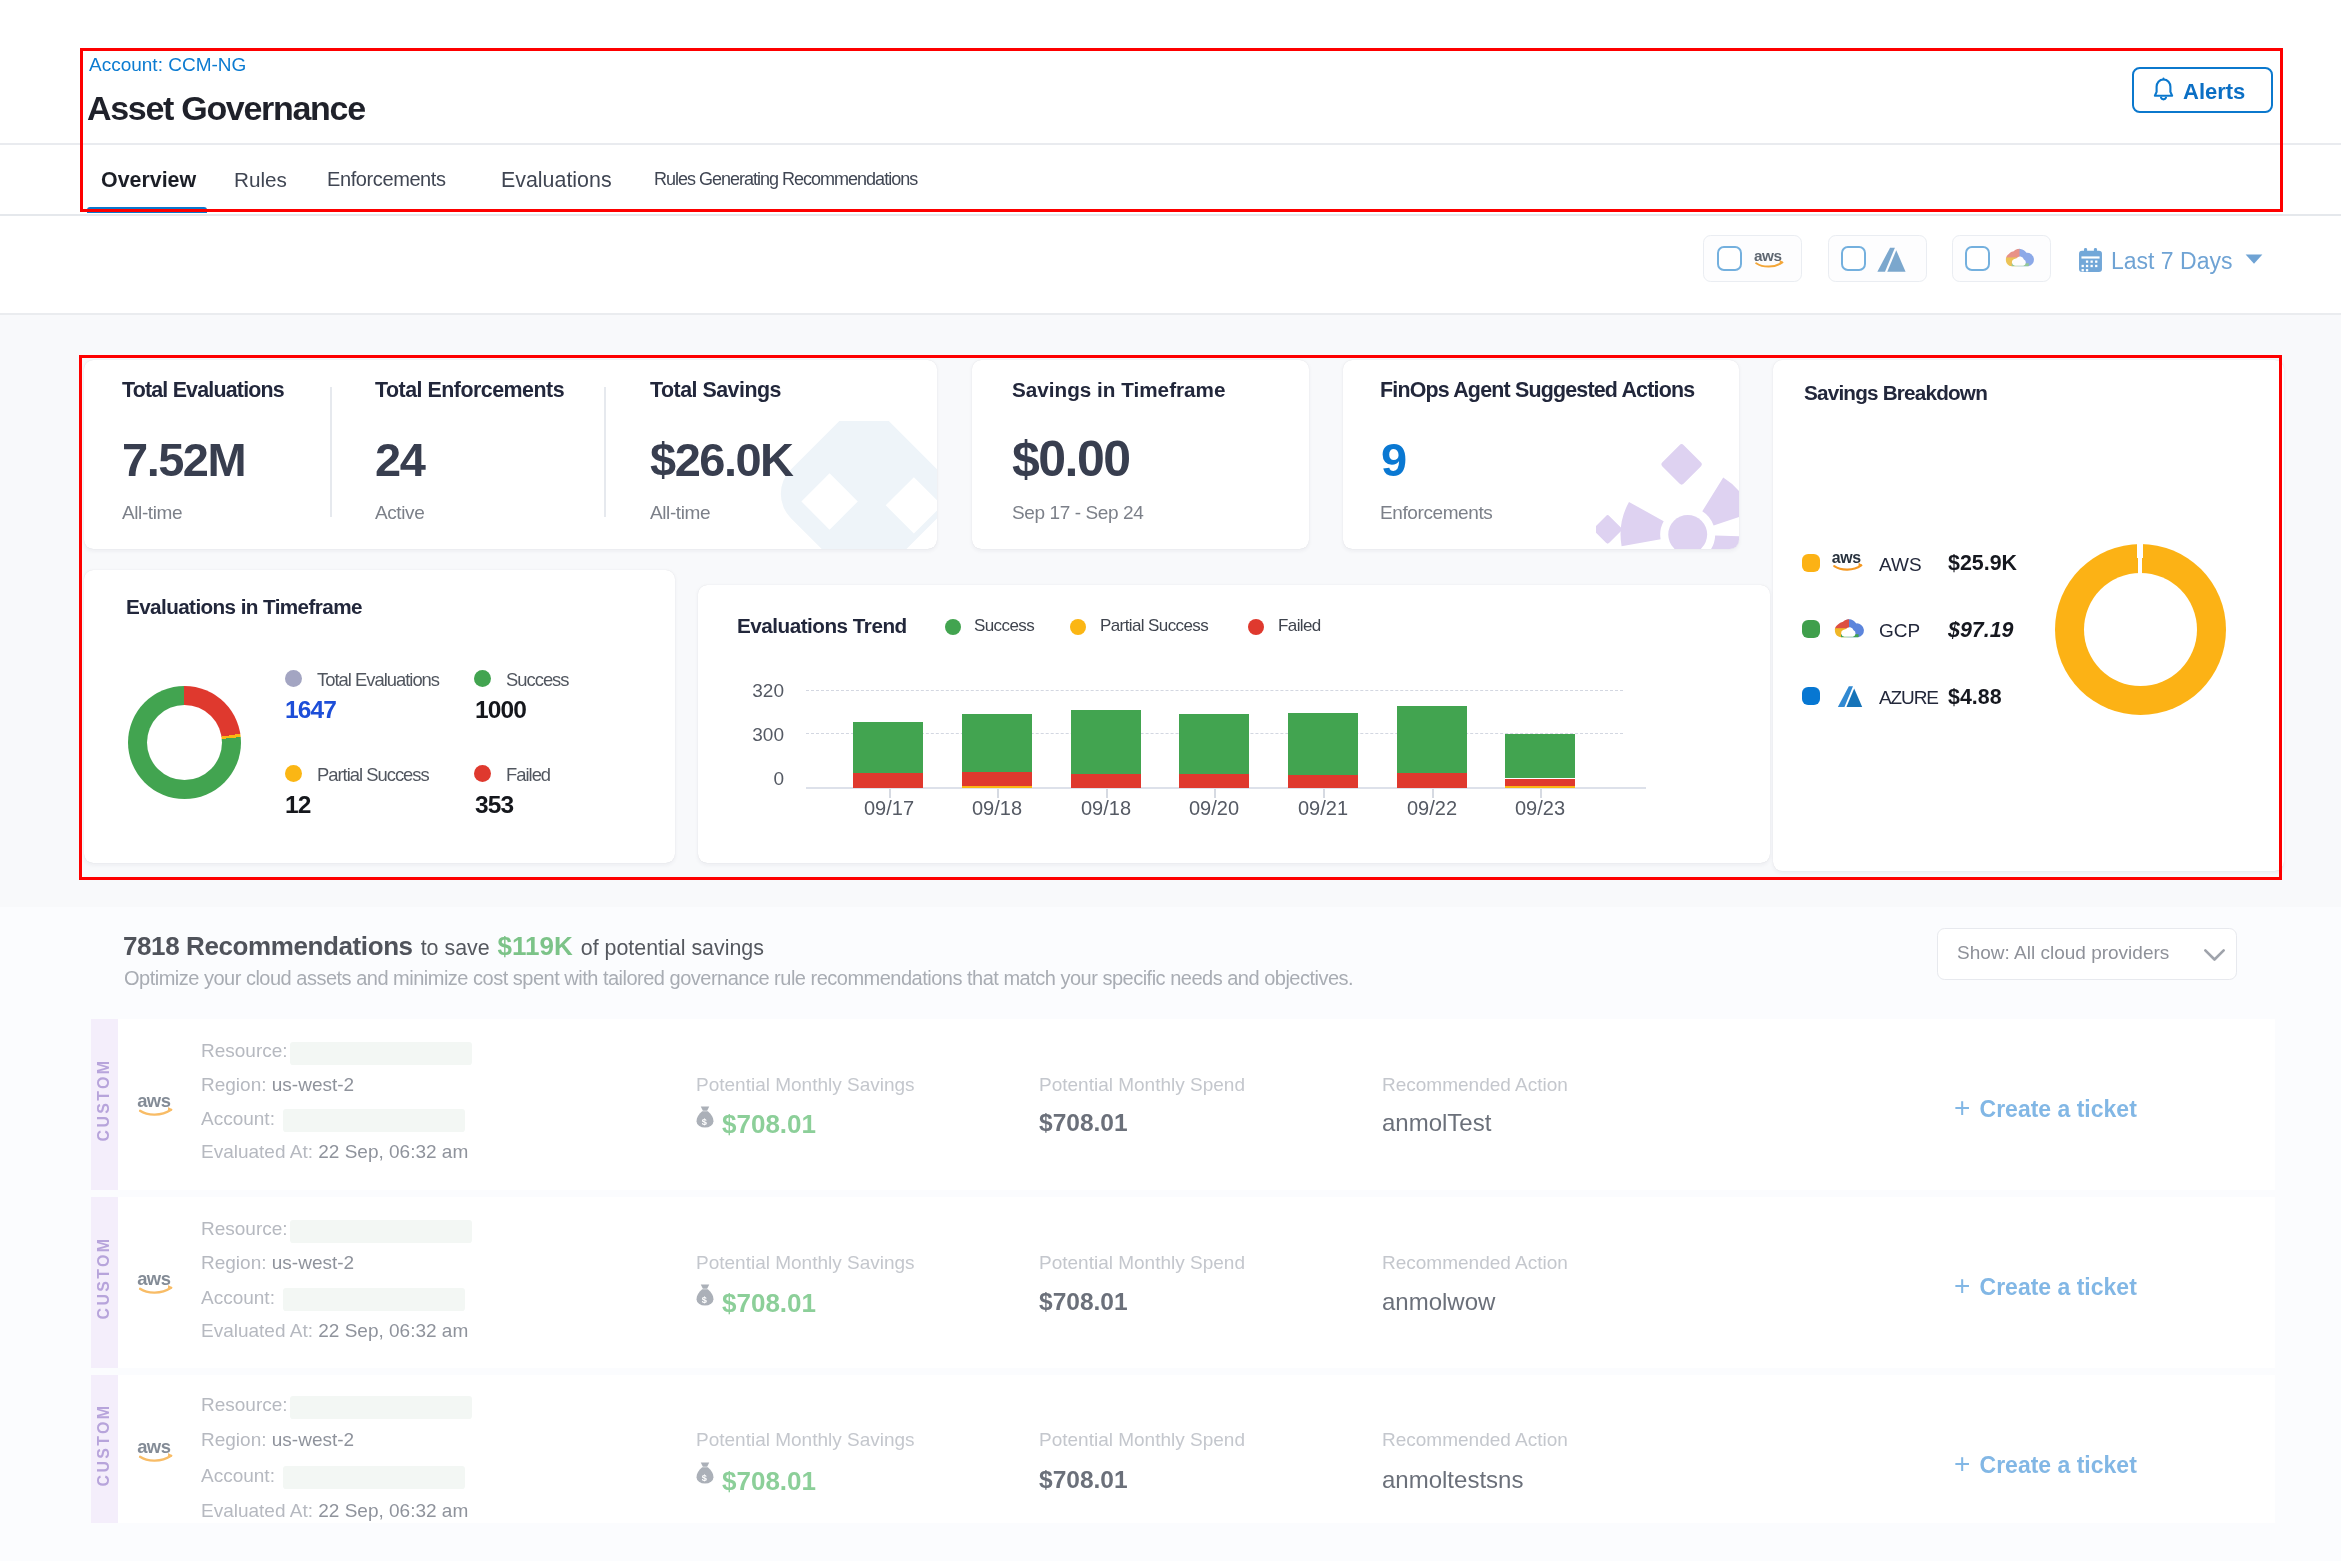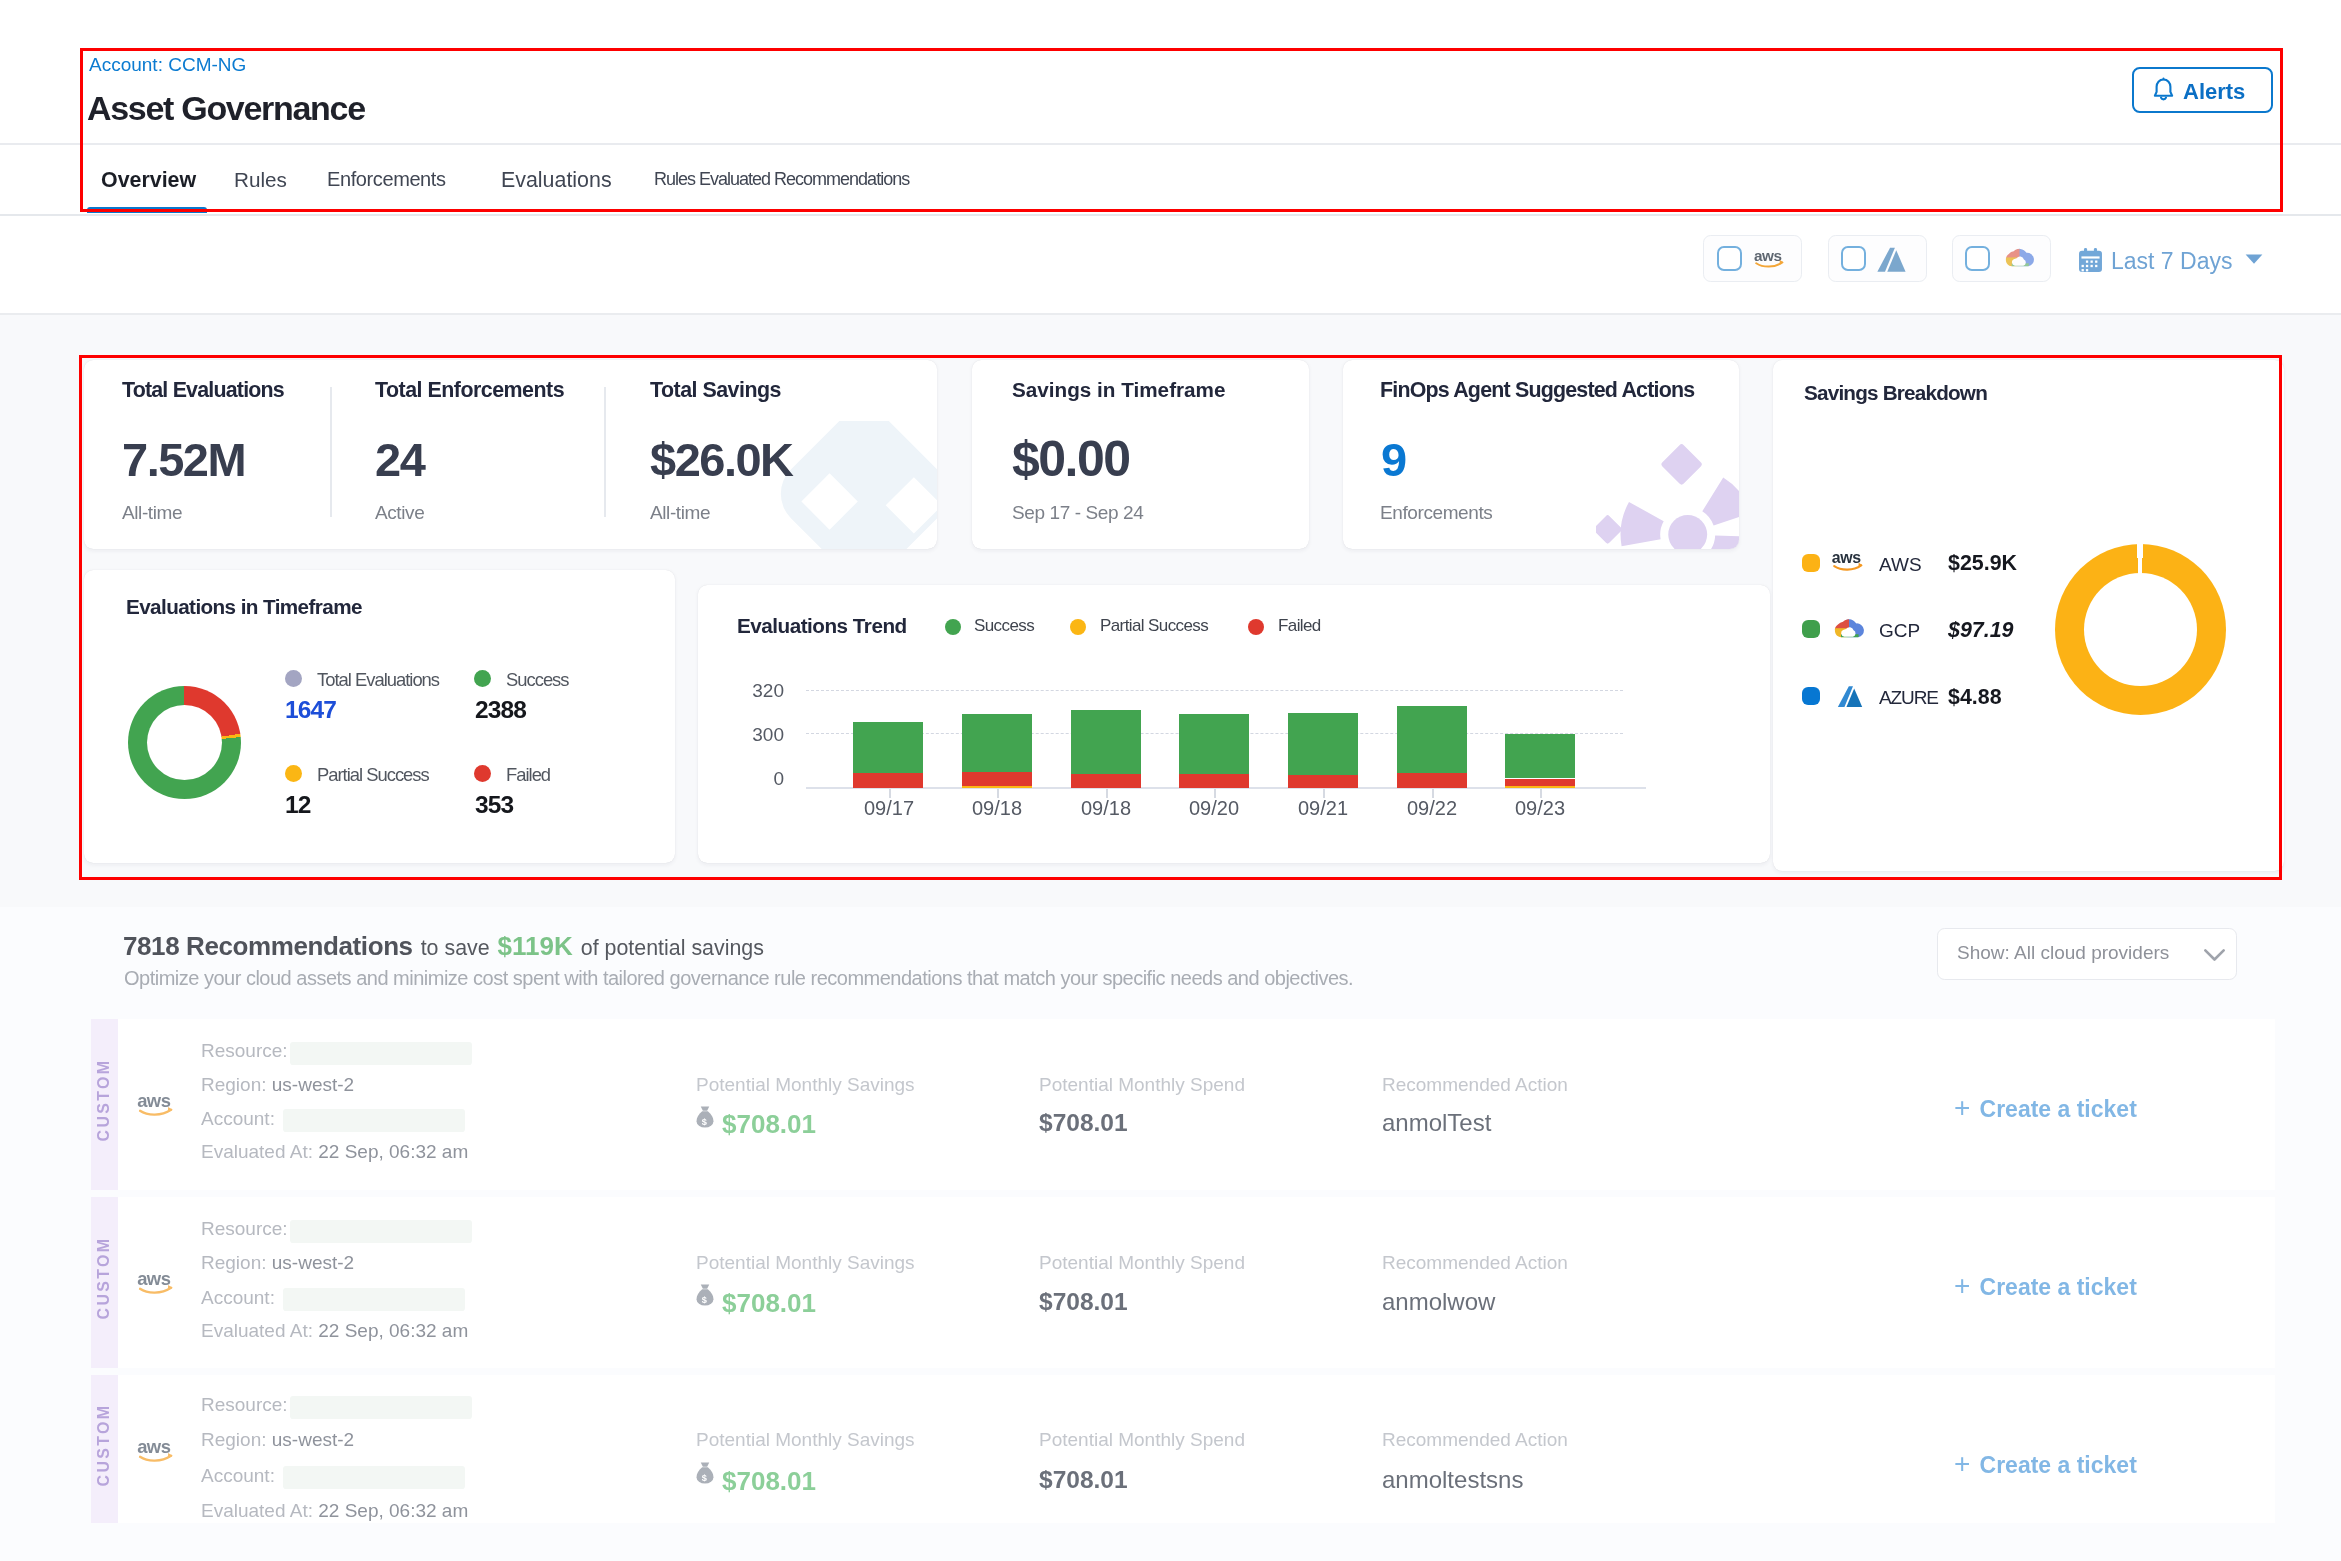--- a/index.html
+++ b/index.html
@@ -33,21 +33,21 @@
 <div class="abs" style="left:0;top:214px;width:2342px;height:1.5px;background:#e5e8ec;"></div>
 <div class="abs" style="left:0;top:313px;width:2342px;height:1.5px;background:#eaecef;"></div>
 
 <div class="abs" style="left:89px;top:54px;font-size:19px;color:#0b7bd1;">Account: CCM-NG</div>
 <div class="abs" style="left:87px;top:89px;font-size:34px;font-weight:bold;letter-spacing:-1.3px;color:#1f212a;">Asset Governance</div>
 
 <div class="abs" style="left:101px;top:168px;font-size:21.4px;font-weight:bold;color:#1b1e26;">Overview</div>
 <div class="abs" style="left:234px;top:168px;font-size:20.7px;color:#404653;">Rules</div>
 <div class="abs" style="left:327px;top:168px;font-size:20px;letter-spacing:-0.4px;color:#404653;">Enforcements</div>
 <div class="abs" style="left:501px;top:168px;font-size:21.4px;color:#404653;">Evaluations</div>
-<div class="abs" style="left:654px;top:169px;font-size:18px;letter-spacing:-1px;color:#404653;">Rules Evaluated Recommendations</div>
+<div class="abs" style="left:654px;top:169px;font-size:18px;letter-spacing:-1px;color:#404653;">Rules Generating Recommendations</div>
 <div class="abs" style="left:87px;top:207px;width:120px;height:6.1px;background:#0b78cd;border-radius:3.1px 3.1px 0 0;"></div>
 
 <div class="abs" style="left:2132px;top:67px;width:141px;height:46px;border:2.3px solid #0b78cd;border-radius:7.7px;"></div>
 <svg class="abs" style="left:2152px;top:77px;" width="23" height="26" viewBox="0 0 24 27">
   <path d="M12 2.6 C7.6 2.6 4.8 6 4.8 10.2 L4.8 15.5 L3 19.5 L21 19.5 L19.2 15.5 L19.2 10.2 C19.2 6 16.4 2.6 12 2.6 Z" fill="none" stroke="#0b78cd" stroke-width="2.2" stroke-linejoin="round"></path>
   <path d="M9.4 21.5 A 2.8 2.8 0 0 0 14.6 21.5" fill="none" stroke="#0b78cd" stroke-width="2.2" stroke-linecap="round"></path>
   <rect x="11" y="0.4" width="2" height="3" rx="1" fill="#0b78cd"></rect>
 </svg>
 <div class="abs" style="left:2183px;top:79px;font-size:22px;font-weight:bold;color:#0b6fc4;">Alerts</div>
 
@@ -193,21 +193,21 @@
 <div class="card" style="left:84px;top:570px;width:591px;height:293px;">
   <div class="abs ctitle" style="left:42px;top:25px;letter-spacing:-0.6px;">Evaluations in Timeframe</div>
   <div class="abs" style="left:44px;top:116px;width:113px;height:113px;border-radius:50%;background:conic-gradient(#df392e 0deg 81deg, #fbb614 81deg 84.5deg, #42a450 84.5deg 360deg);"></div>
   <div class="abs" style="left:63px;top:135px;width:75px;height:75px;border-radius:50%;background:#fff;"></div>
 
   <div class="abs" style="left:201px;top:100px;width:17px;height:17px;border-radius:50%;background:#a3a5c2;"></div>
   <div class="abs" style="left:233px;top:99px;font-size:18.4px;letter-spacing:-1px;color:#51565f;">Total Evaluations</div>
   <div class="abs" style="left:201px;top:126px;font-size:24.5px;font-weight:bold;letter-spacing:-0.9px;color:#1d4ed8;">1647</div>
   <div class="abs" style="left:390px;top:100px;width:17px;height:17px;border-radius:50%;background:#42a450;"></div>
   <div class="abs" style="left:422px;top:99px;font-size:18.4px;letter-spacing:-1px;color:#51565f;">Success</div>
-  <div class="abs" style="left:391px;top:126px;font-size:24.5px;font-weight:bold;letter-spacing:-0.9px;color:#15171c;">2388</div>
+  <div class="abs" style="left:391px;top:126px;font-size:24.5px;font-weight:bold;letter-spacing:-0.9px;color:#15171c;">1000</div>
   <div class="abs" style="left:201px;top:195px;width:17px;height:17px;border-radius:50%;background:#fbb614;"></div>
   <div class="abs" style="left:233px;top:194px;font-size:18.4px;letter-spacing:-1px;color:#51565f;">Partial Success</div>
   <div class="abs" style="left:201px;top:221px;font-size:24.5px;font-weight:bold;letter-spacing:-0.9px;color:#15171c;">12</div>
   <div class="abs" style="left:390px;top:195px;width:17px;height:17px;border-radius:50%;background:#df392e;"></div>
   <div class="abs" style="left:422px;top:194px;font-size:18.4px;letter-spacing:-1px;color:#51565f;">Failed</div>
   <div class="abs" style="left:391px;top:221px;font-size:24.5px;font-weight:bold;letter-spacing:-0.9px;color:#15171c;">353</div>
 </div>
 
 <div class="card" style="left:698px;top:585px;width:1072px;height:278px;">
   <div class="abs ctitle" style="left:39px;top:29px;letter-spacing:-0.5px;">Evaluations Trend</div>

